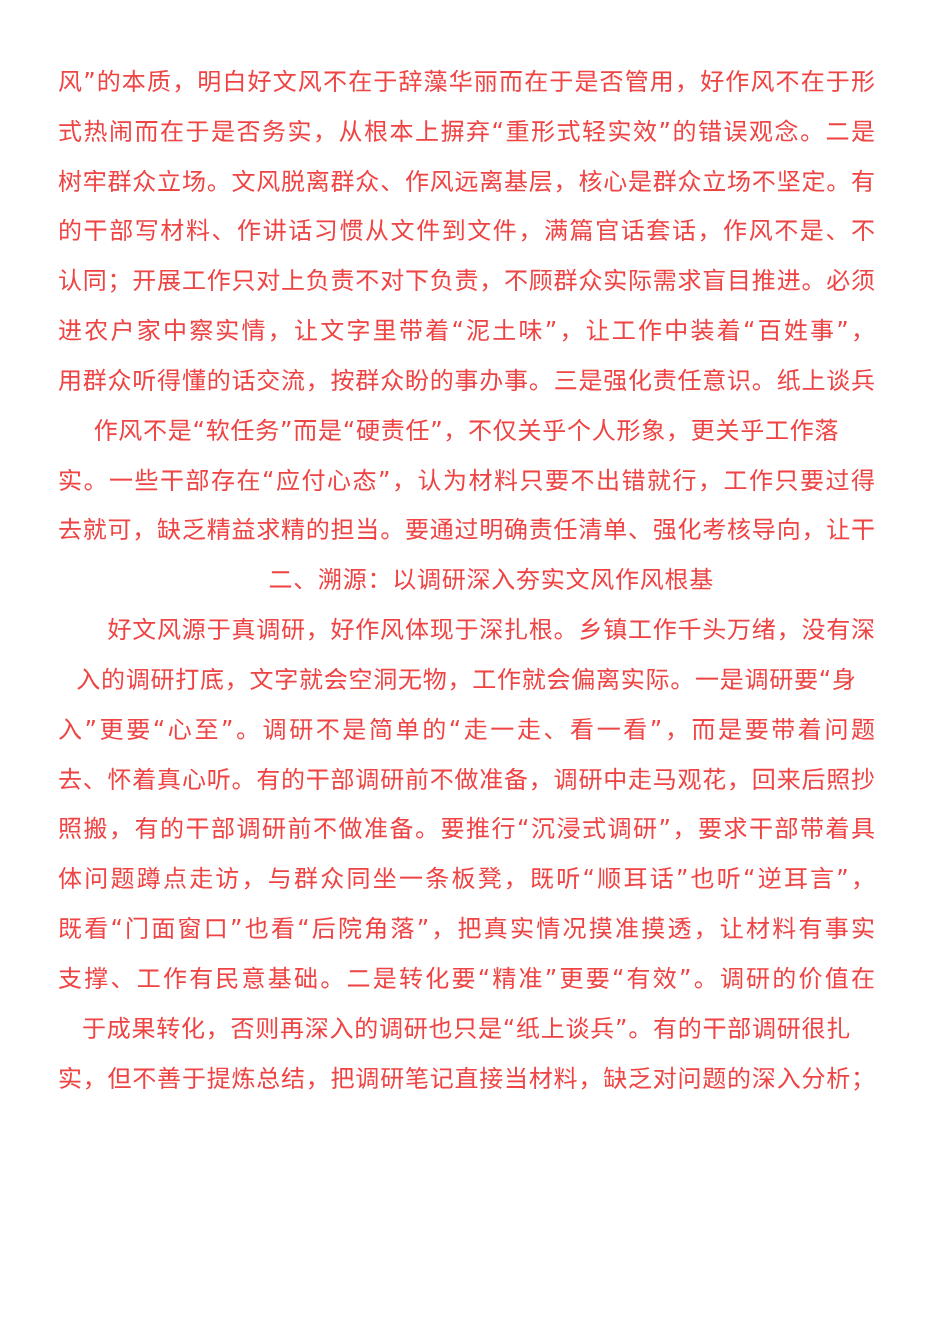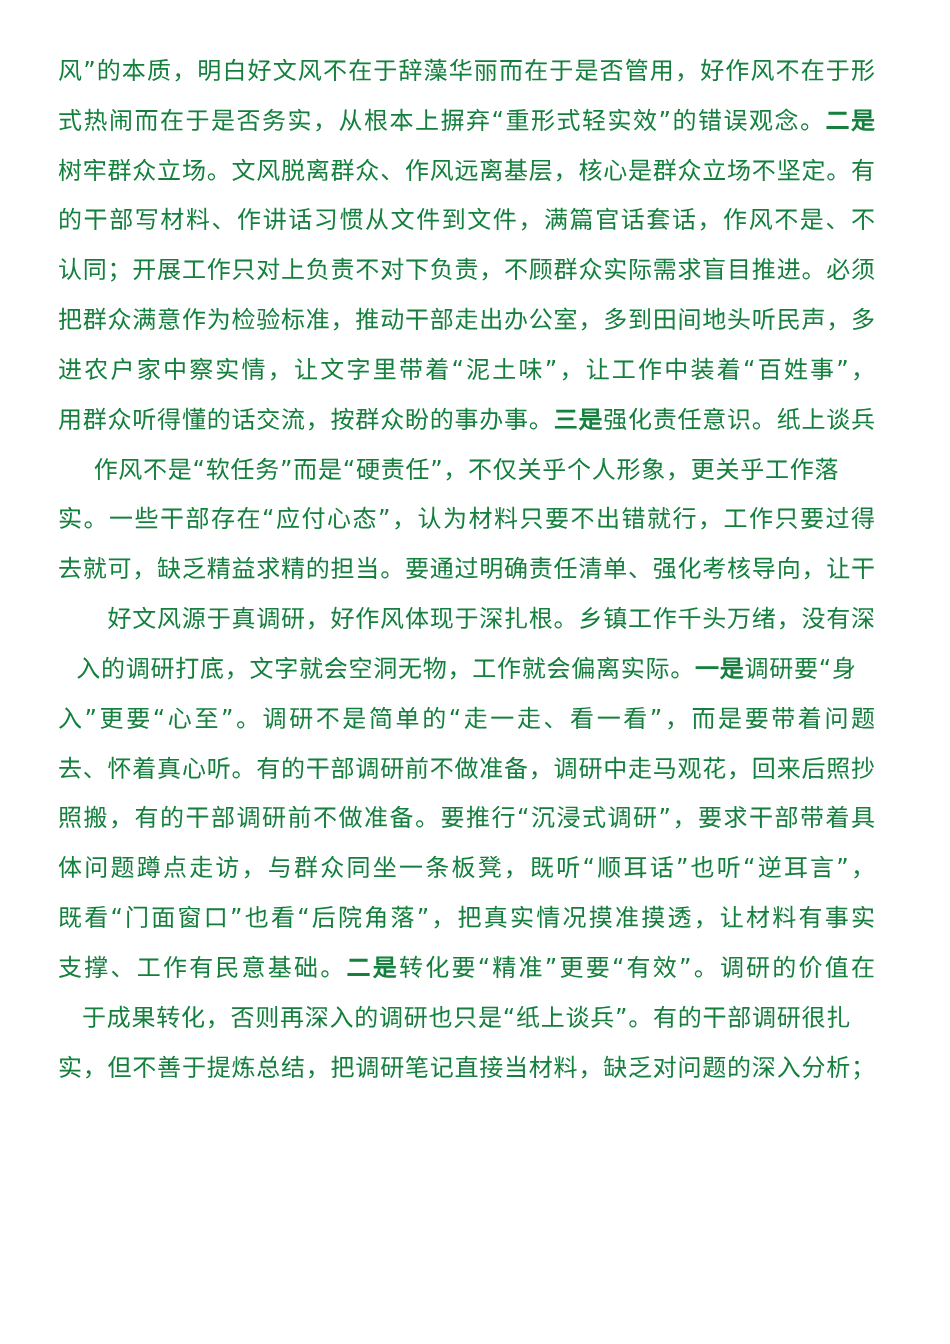--- a/index.html
+++ b/index.html
@@ -9,24 +9,24 @@
     }
     .page {
       position: relative;
       width: 950px;
       height: 1344px;
       background: #ffffff;
       overflow: hidden;
     }
     .text-block {
       position: absolute;
-      top: 47px;
+      top: 58px;
       left: 58px;
       width: 817px;
-      color: #15803d;
+      color: #ef4444;
       font-family: "DejaVu Sans", "Liberation Sans", sans-serif;
       font-size: 24px;
     }
     .line {
       height: 49.83px;
       line-height: 49.83px;
       overflow: visible;
     }
     .line.full {
       text-align: justify;
@@ -34,46 +34,46 @@
       text-justify: inter-character;
     }
     .line.partial {
       text-align: center;
       letter-spacing: 0.75px;
     }
     .line.indent {
       padding-left: 49.5px;
     }
     .emph {
-      font-weight: bold;
+      font-weight: normal;
     }
     .heading {
       font-weight: normal;
     }
   </style>
 </head>
 <body>
 
 <div class="page">
   <div class="text-block">
 
     <div>
       <div class="line full"><span>风”的本质，明白好文风不在于辞藻华丽而在于是否管用，好作风不在于形</span></div>
       <div class="line full"><span>式热闹而在于是否务实，从根本上摒弃“重形式轻实效”的错误观念。</span><span class="emph">二是</span><span></span></div>
       <div class="line full"><span>树牢群众立场。文风脱离群众、作风远离基层，核心是群众立场不坚定。有</span></div>
       <div class="line full"><span>的干部写材料、作讲话习惯从文件到文件，满篇官话套话，作风不是、不</span></div>
       <div class="line full"><span>认同；开展工作只对上负责不对下负责，不顾群众实际需求盲目推进。必须</span></div>
-      <div class="line full"><span>把群众满意作为检验标准，推动干部走出办公室，多到田间地头听民声，多</span></div>
       <div class="line full"><span>进农户家中察实情，让文字里带着“泥土味”，让工作中装着“百姓事”，</span></div>
       <div class="line full"><span>用群众听得懂的话交流，按群众盼的事办事。</span><span class="emph">三是</span><span>强化责任意识。纸上谈兵</span></div>
       <div class="line partial"><span>作风不是“软任务”而是“硬责任”，不仅关乎个人形象，更关乎工作落</span></div>
       <div class="line full"><span>实。一些干部存在“应付心态”，认为材料只要不出错就行，工作只要过得</span></div>
       <div class="line full"><span>去就可，缺乏精益求精的担当。要通过明确责任清单、强化考核导向，让干</span></div>
     </div>
 
+    <div class="line partial indent heading"><span>二、溯源：以调研深入夯实文风作风根基</span></div>
 
     <div>
       <div class="line full indent"><span>好文风源于真调研，好作风体现于深扎根。乡镇工作千头万绪，没有深</span></div>
       <div class="line partial"><span>入的调研打底，文字就会空洞无物，工作就会偏离实际。</span><span class="emph">一是</span><span>调研要“身</span></div>
       <div class="line full"><span>入”更要“心至”。调研不是简单的“走一走、看一看”，而是要带着问题</span></div>
       <div class="line full"><span>去、怀着真心听。有的干部调研前不做准备，调研中走马观花，回来后照抄</span></div>
       <div class="line full"><span>照搬，有的干部调研前不做准备。要推行“沉浸式调研”，要求干部带着具</span></div>
       <div class="line full"><span>体问题蹲点走访，与群众同坐一条板凳，既听“顺耳话”也听“逆耳言”，</span></div>
       <div class="line full"><span>既看“门面窗口”也看“后院角落”，把真实情况摸准摸透，让材料有事实</span></div>
       <div class="line full"><span>支撑、工作有民意基础。</span><span class="emph">二是</span><span>转化要“精准”更要“有效”。调研的价值在</span></div>

